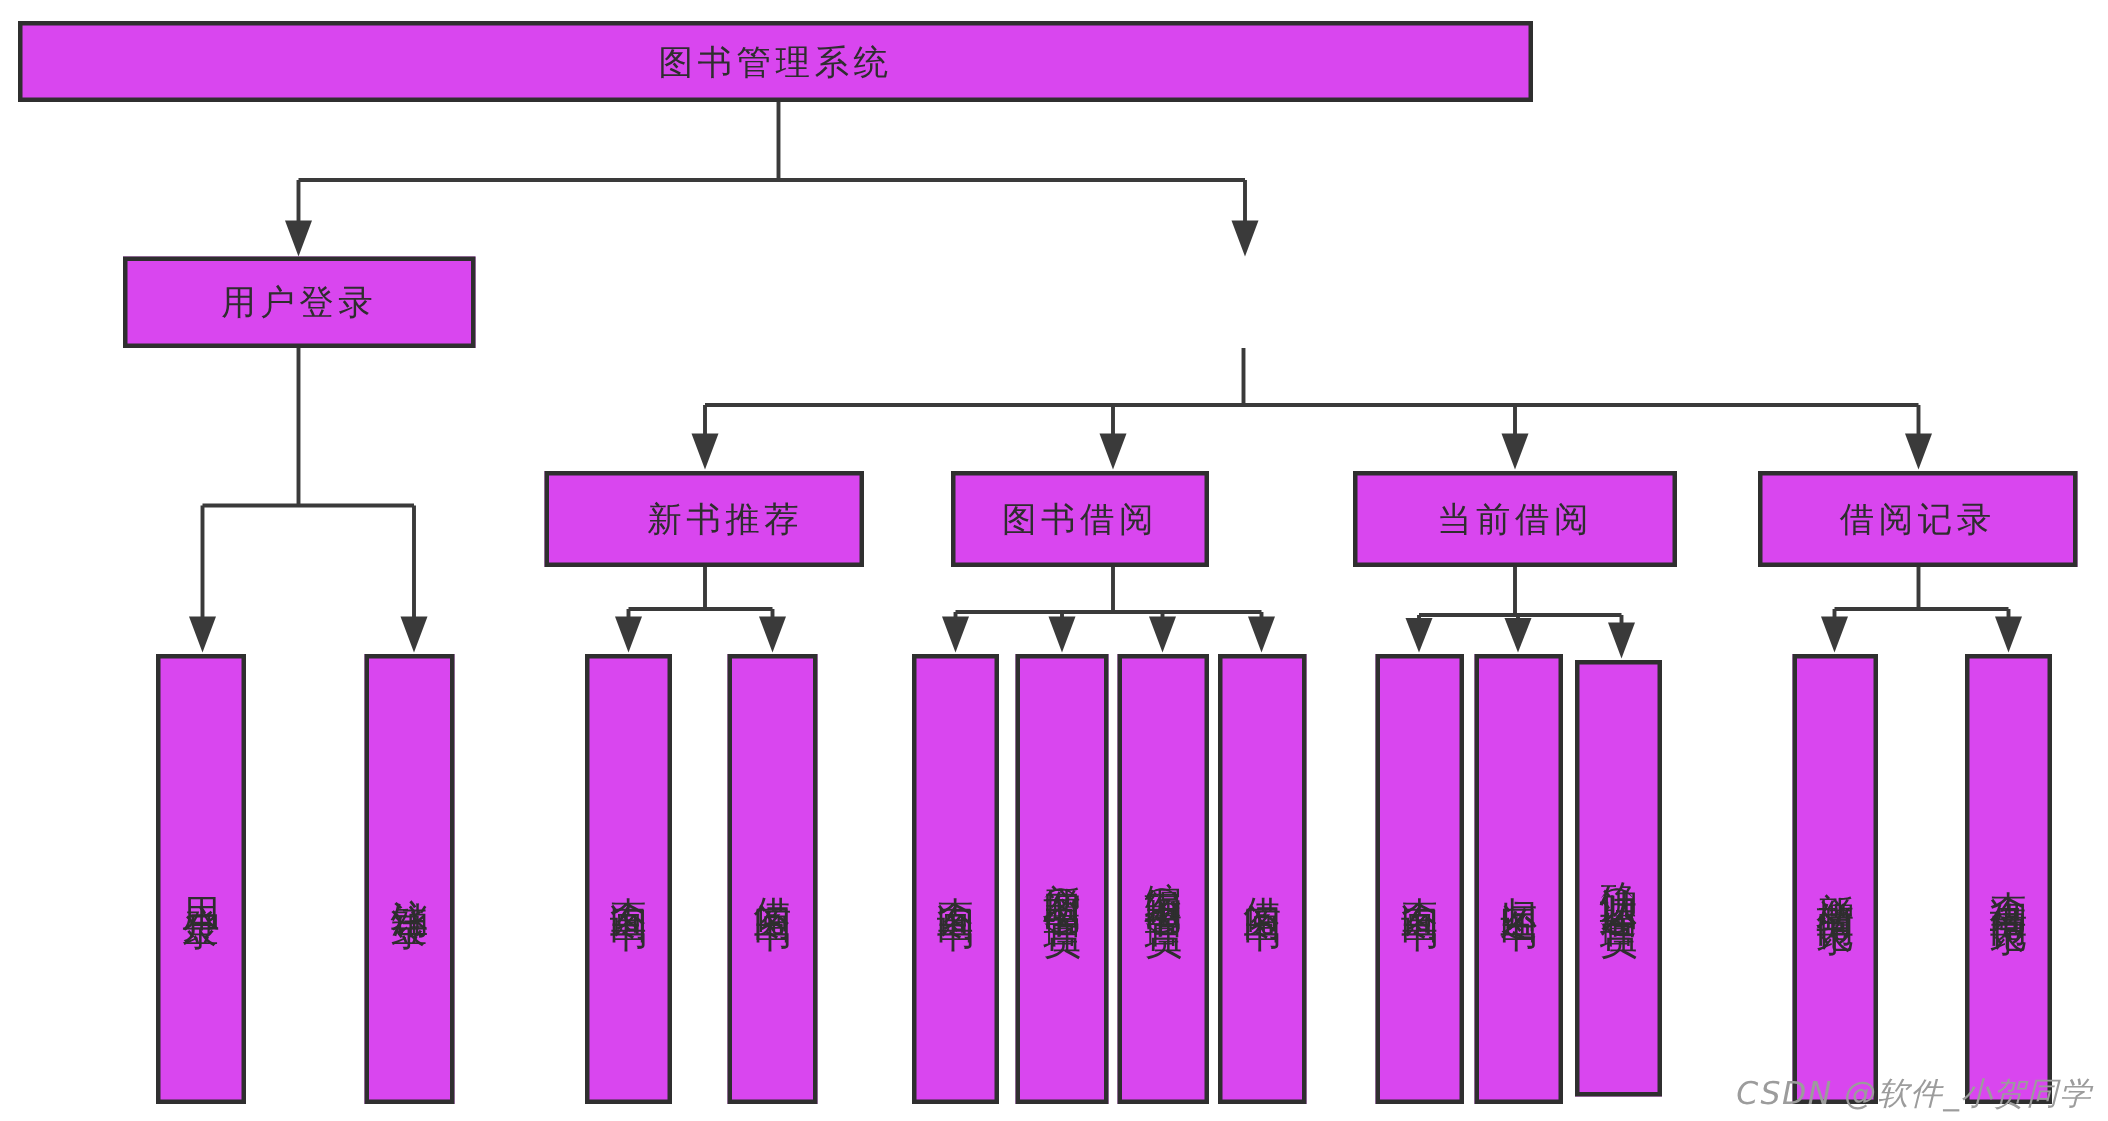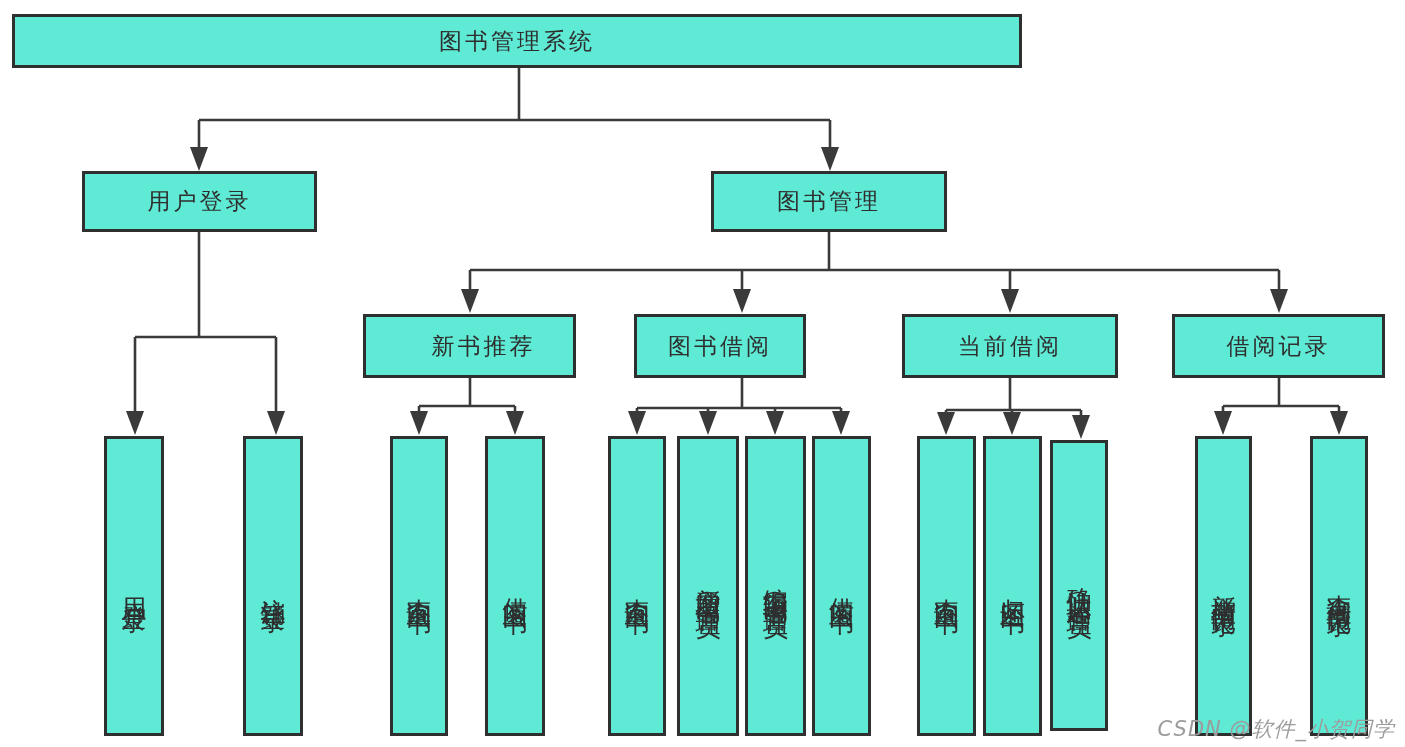--- a/index.html
+++ b/index.html
@@ -14,21 +14,21 @@
   #wires {
     position: absolute;
     left: 0; top: 0;
     width: 1405px; height: 747px;
     z-index: 1;
   }
   .box {
     position: absolute;
     box-sizing: border-box;
     border: 3px solid #2f2f2f;
-    background: #5eead4;
+    background: #d946ef;
     display: flex;
     align-items: center;
     justify-content: center;
     z-index: 2;
   }
   .hlabel {
     font-size: 23px;
     letter-spacing: 3px;
     color: #2e2e2e;
     white-space: nowrap;
@@ -105,23 +105,20 @@
     </g>
   </svg>
 
   <div class="box" style="left:12px; top:14px; width:1010px; height:54px;">
     <span class="hlabel">图书管理系统</span>
   </div>
 
   <div class="box" style="left:82px; top:171px; width:235px; height:61px;">
     <span class="hlabel">用户登录</span>
   </div>
-  <div class="box" style="left:711px; top:171px; width:236px; height:61px;">
-    <span class="hlabel">图书管理</span>
-  </div>
 
   <div class="box" style="left:363px; top:314px; width:213px; height:64px;padding-left:28px;">
     <span class="hlabel">新书推荐</span>
   </div>
   <div class="box" style="left:634px; top:314px; width:172px; height:64px;">
     <span class="hlabel">图书借阅</span>
   </div>
   <div class="box" style="left:1172px; top:314px; width:213px; height:64px;">
     <span class="hlabel">借阅记录</span>
   </div>

